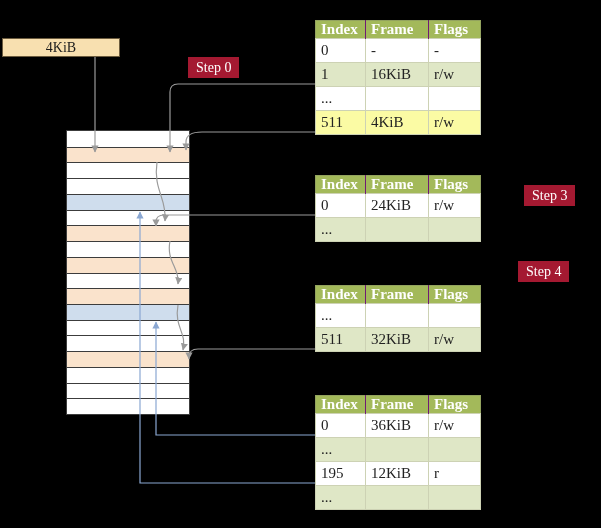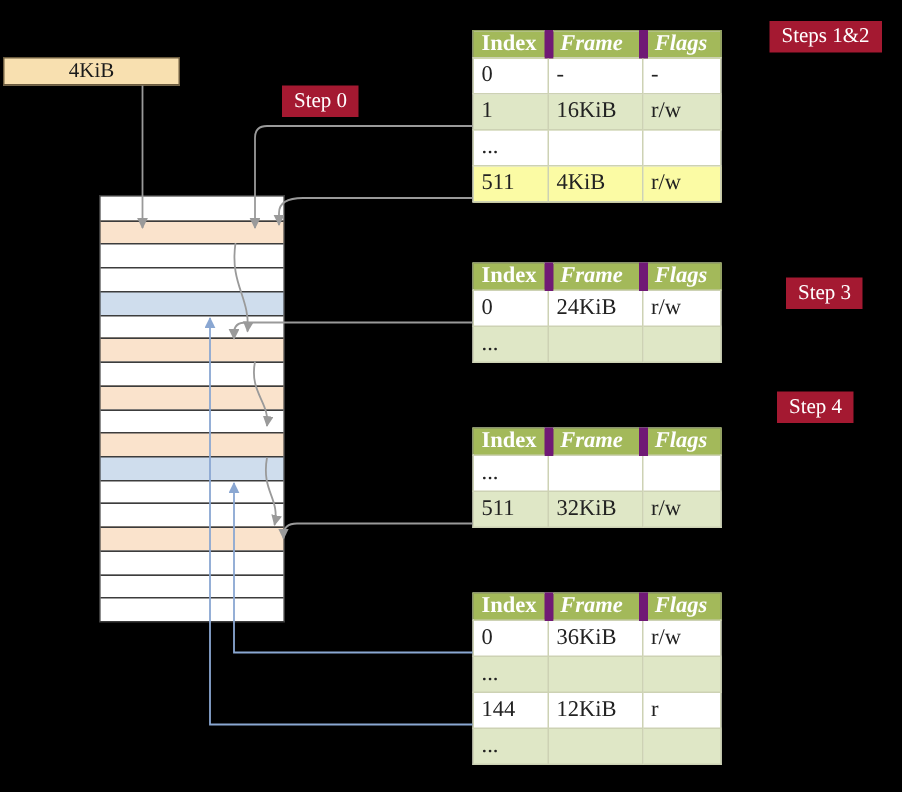--- a/index.html
+++ b/index.html
@@ -19,40 +19,39 @@
   .mem-row{border-top:1px solid #3c3c3c;}
   .mem-row:first-child{border-top:none;}
   .mem-plain{background:#ffffff;}
   .mem-peach{background:var(--mem_table_frame,#fae3cc);}
   .mem-blue{background:var(--mem_mapped_frame,#cfdded);}
 
   .ptable{position:absolute;border-collapse:collapse;table-layout:fixed;width:165px;
           font-size:15px;color:#222;background:#fff;border:1px solid #93a35e;}
   .ptable th{background:var(--table_header_bg,#a3b95a);color:#fff;font-weight:bold;
              text-align:left;height:16px;padding:0 5px;box-sizing:border-box;}
-  .ptable th + th{border-left:6px solid #701a75;font-style:italic;}
+  .ptable th + th{border-left:1px solid #701a75;}
   .ptable td{height:24px;padding:0 5px;box-sizing:border-box;border:1px solid #cdd2b4;}
   tr.alt td{background:var(--table_row_alt,#dfe7c6);}
   tr.hl td{background:var(--highlight_row,#fbfba4);}
 
   #arrows{position:absolute;left:0;top:0;pointer-events:none;}
   .ag{fill:none;stroke:var(--arrow_gray,#9a9a9a);stroke-width:1.2;}
   .ab{fill:none;stroke:var(--arrow_blue,#8aa7d2);stroke-width:1.2;}
   .mk-g{fill:var(--arrow_gray,#9a9a9a);}
   .mk-b{fill:var(--arrow_blue,#8aa7d2);}
 </style>
 </head>
 <body>
 
 <div id="canvas">
 
   <div id="frame-box">4KiB</div>
 
   <div class="badge" style="left:188px;top:57px;">Step 0</div>
-  <div class="badge" style="left:513px;top:14px;">Steps 1&amp;2</div>
   <div class="badge" style="left:524px;top:157px;margin-top:28px;">Step 3</div>
   <div class="badge" style="left:518px;top:261px;font-family:Liberation Serif, serif;">Step 4</div>
 
   <div id="memory-strip">
     <div class="mem-row mem-plain"></div>
     <div class="mem-row mem-peach"></div>
     <div class="mem-row mem-plain"></div>
     <div class="mem-row mem-plain"></div>
     <div class="mem-row mem-blue"></div>
     <div class="mem-row mem-plain"></div>
@@ -179,21 +178,21 @@
         <td>0</td>
         <td>36KiB</td>
         <td>r/w</td>
       </tr>
       <tr class="alt">
         <td>...</td>
         <td></td>
         <td></td>
       </tr>
       <tr>
-        <td>144</td>
+        <td>195</td>
         <td>12KiB</td>
         <td>r</td>
       </tr>
       <tr class="alt">
         <td>...</td>
         <td></td>
         <td></td>
       </tr>
     </tbody>
   </table>

